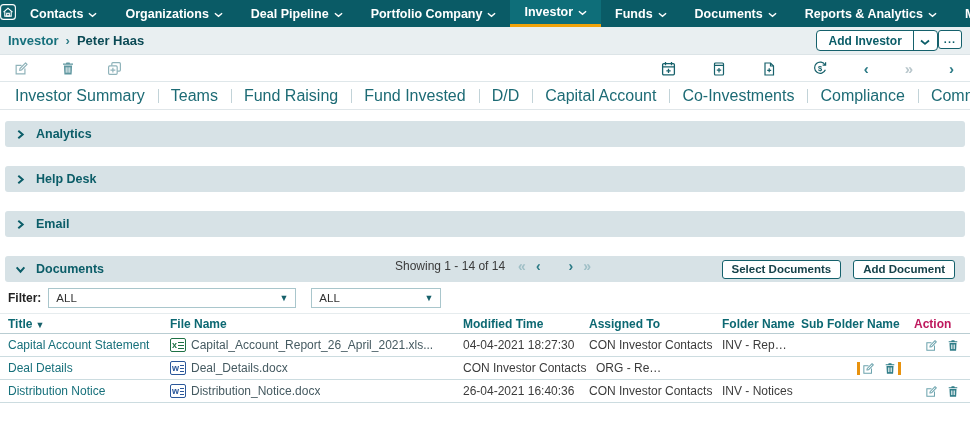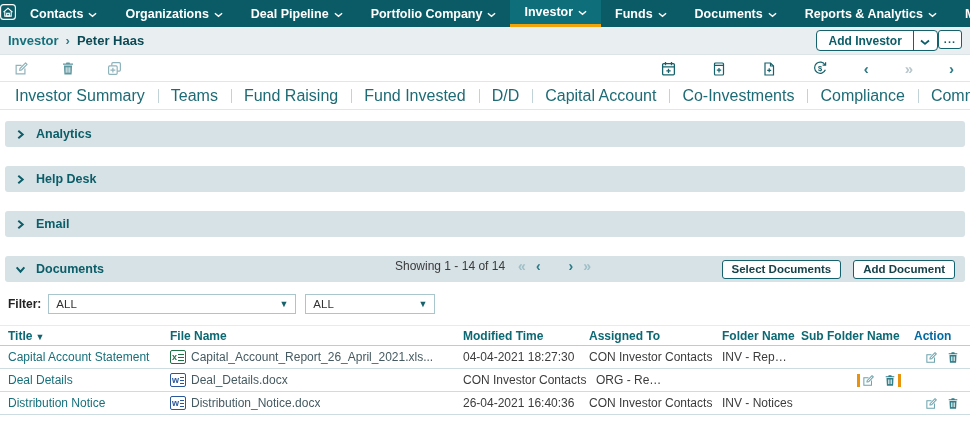--- a/index.html
+++ b/index.html
@@ -68,33 +68,33 @@
               align-items:center; gap:4px; }
   .showing { color:#3A3A3A; font-size:12px; margin-right:6px; }
   .pg { font-size:14px; font-weight:700; line-height:1; cursor:pointer; padding:0 3px; }
   .pg-light { color:#9FBFC6; } .pg-teal { color:#2B7A85; }
   .pg-gapper { width:14px; }
   .docs-buttons { margin-left:auto; display:flex; gap:12px; }
   .mini-btn { height:19px; background:#fff; border:1px solid #15616C; border-radius:3px;
               padding:0 9px; font-size:11.5px; font-weight:700; color:#16424A;
               line-height:17px; cursor:pointer; white-space:nowrap; }
 
-  .filter-row { height:44px; display:flex; align-items:center; padding:0 8px;
+  .filter-row { height:32px; display:flex; align-items:center; padding:0 8px;
                 background:#fff; border-bottom:1px solid #E6ECEE; }
   .filter-label { font-size:12px; font-weight:700; color:#222; margin-right:7px; }
   .dropdown { height:20px; border:1px solid #A9C6CC; background:#fff; display:flex;
-              align-items:center; padding:0 7px; margin-right:9px; cursor:pointer;text-align:center; }
+              align-items:center; padding:0 7px; margin-right:15px; cursor:pointer;text-align:center; }
   .dd-1 { width:248px; } .dd-2 { width:130px; }
   .dd-value { font-size:11.5px; color:#333; }
   .dd-arrow { margin-left:auto; color:#17616B; font-size:9px; }
 
   
   .thead { display:flex; height:20px; align-items:center; border-bottom:1px solid #B9CDD2; }
   .th { font-size:12px; font-weight:700; color:#0C6872; padding-left:8px; white-space:nowrap; }
-  .th.dark { color:#0369a1; }
+  .th.dark { color:#be185d; }
   .sort-ic { color:#17616B; font-size:9px; margin-left:3px; }
   .trow { display:flex; height:23px; align-items:center; border-bottom:1px solid #CCDCE0; }
   .td { font-size:12px; color:#3C3C3C; padding-left:8px; white-space:nowrap;
         overflow:hidden; text-overflow:ellipsis; }
   .col-title { width:162px; } .col-file { width:293px; display:flex; align-items:center; gap:5px; }
   .col-mod { width:126px; } .col-asg { width:133px; } .col-fold { width:79px; }
   .col-sub { width:113px; } .col-act { flex:1; display:flex; justify-content:center; }
   .tlink { color:#17707B; cursor:pointer; }
   .fname { color:#455A61; cursor:pointer; overflow:hidden; text-overflow:ellipsis; }
   .file-icon { flex:none; display:inline-flex; align-items:center; gap:1px; width:16px;

